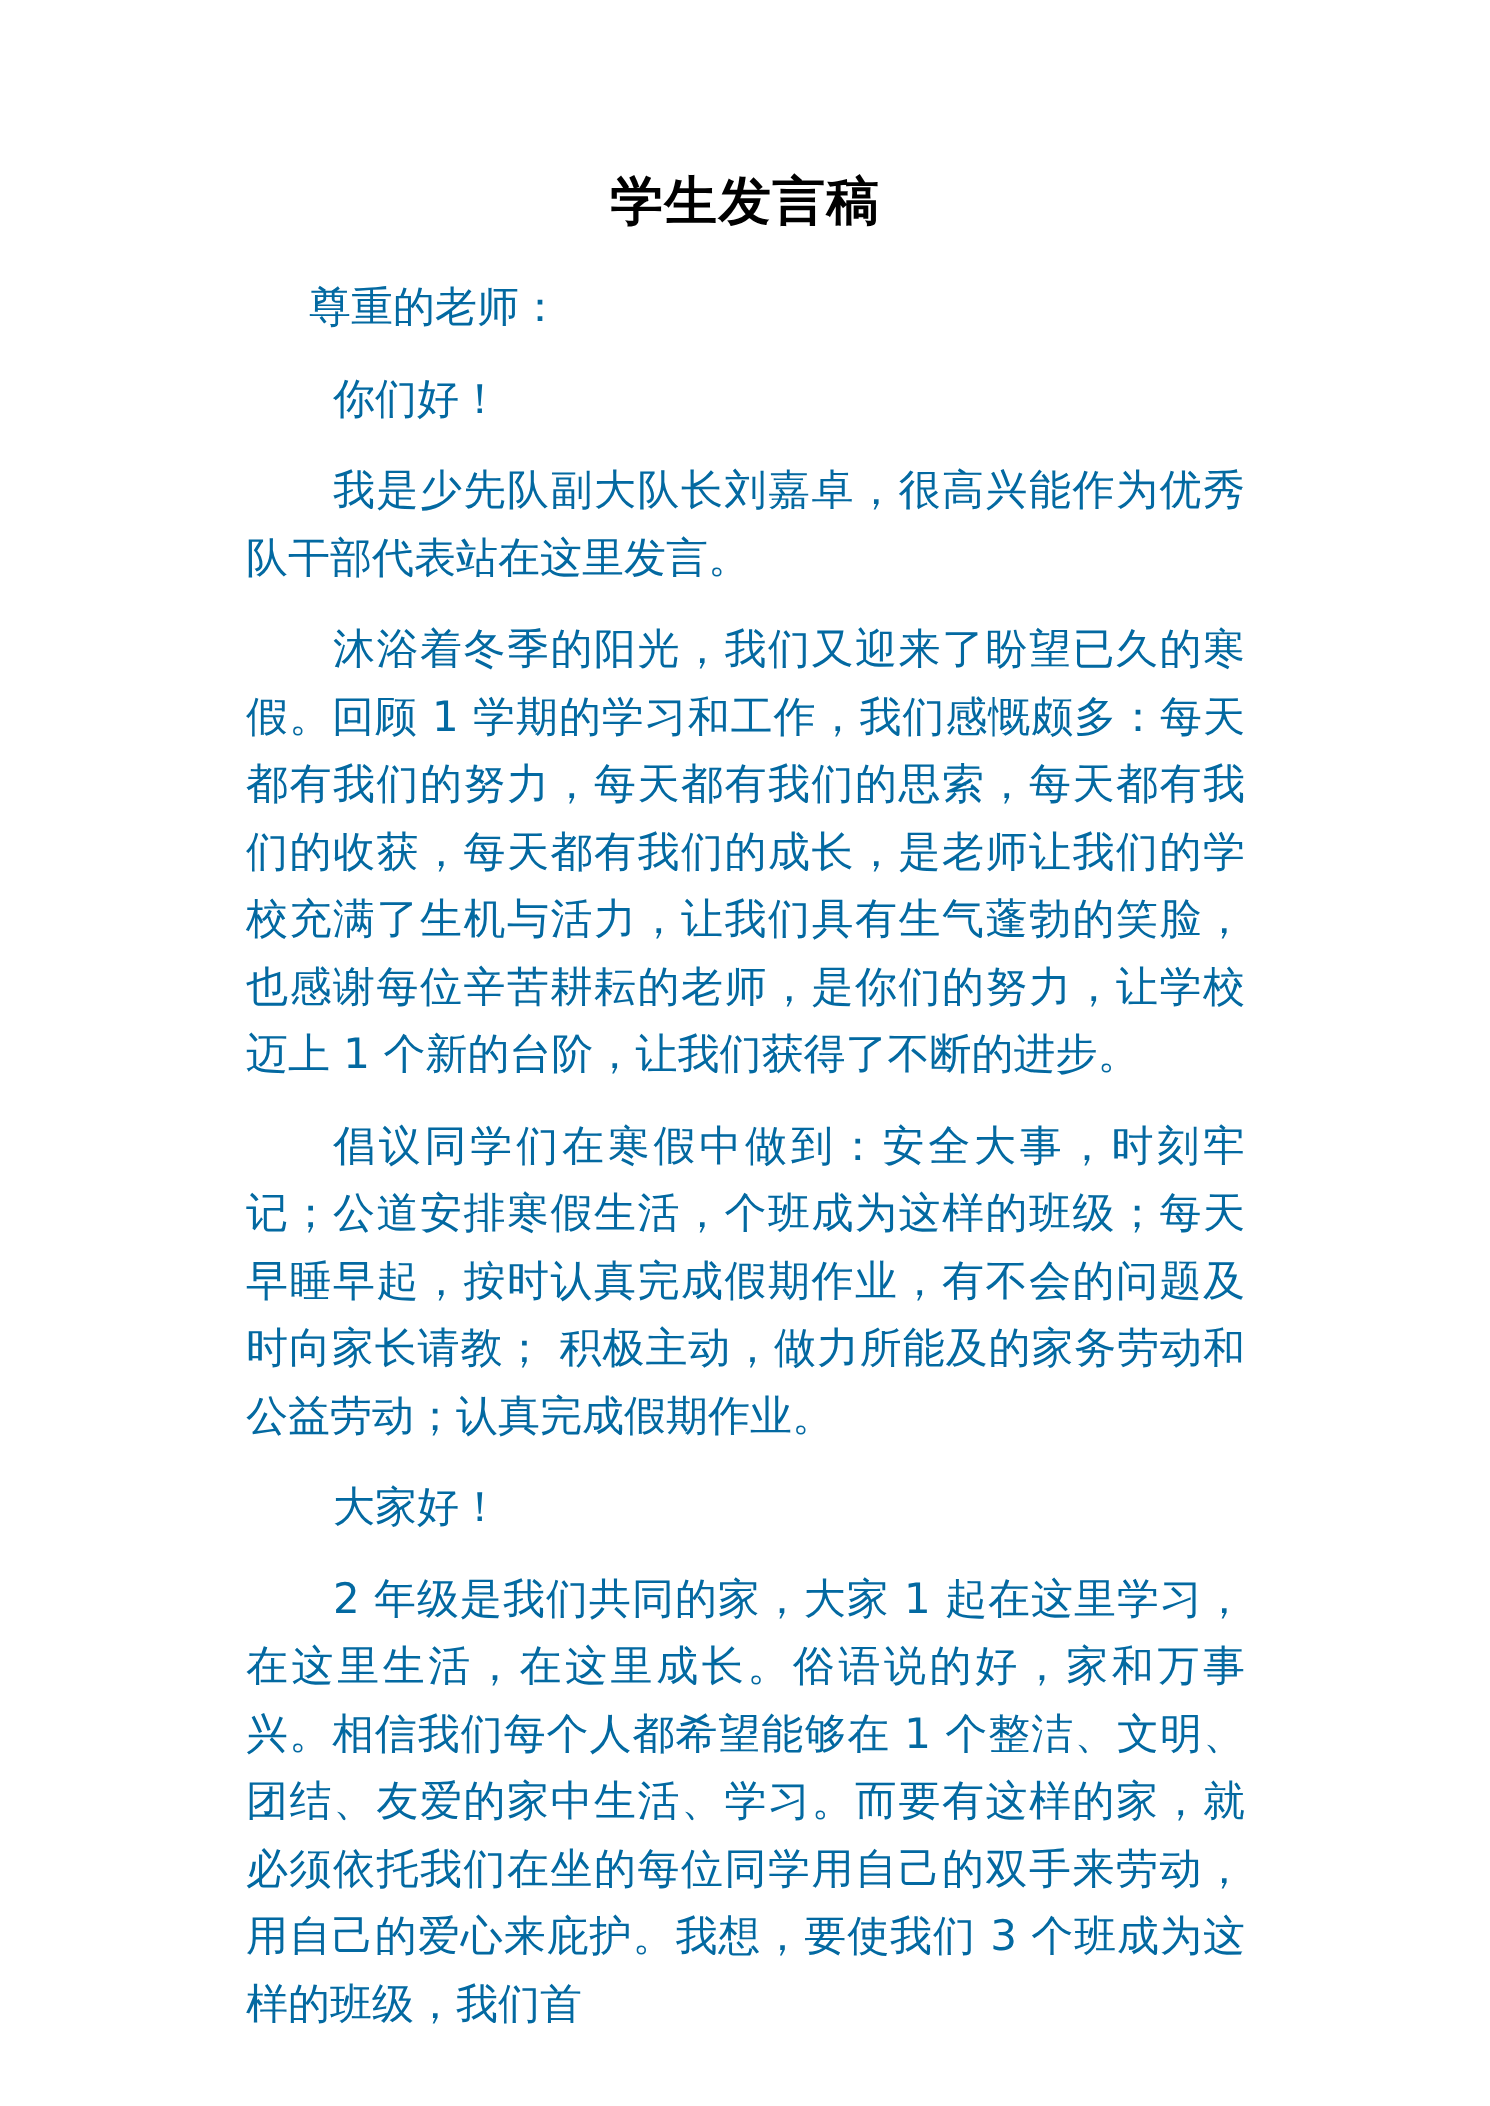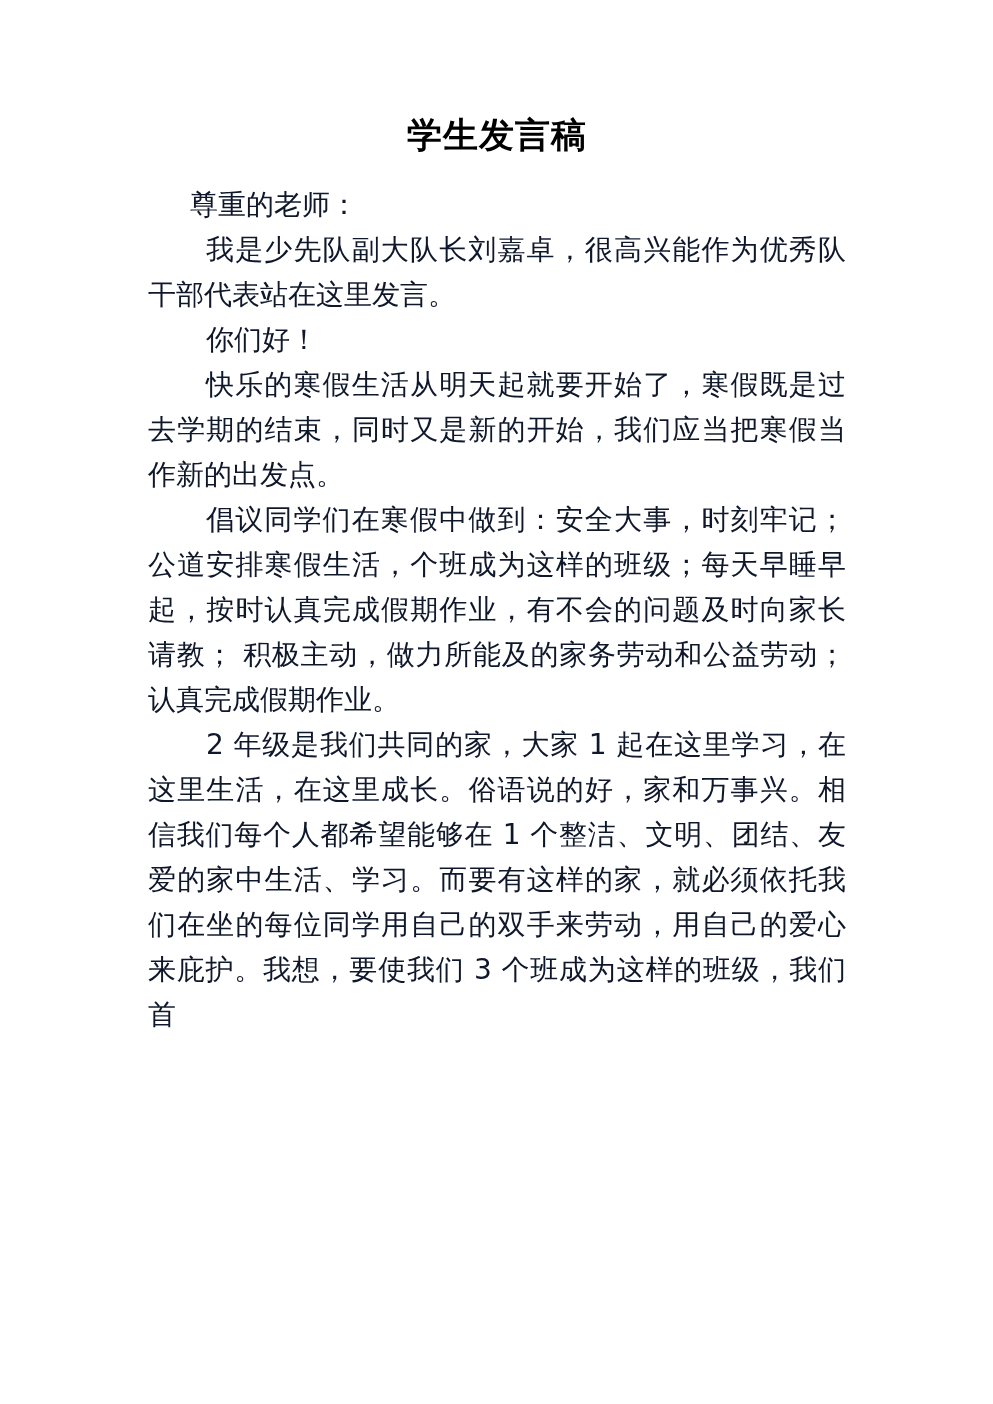--- a/index.html
+++ b/index.html
@@ -42,30 +42,30 @@
     padding-bottom: 0;
     color: #000000;
     white-space: pre;
   }
 
   .body-block {
     margin-top: 29px;
   }
 
   p.para {
-    margin: 0;
+    margin: 16px;
     padding: 0;
     font-size: 28px;
     line-height: 45px;
     text-align: justify;
     text-justify: inter-character;
     text-align-last: left;
     word-break: break-all;
     letter-spacing: 0px;
-    color: #0f172a;
+    color: #0369a1;
   }
 
   
   p.indent-2 {
     text-indent: 58px;
   }
 
   
   p.indent-salutation {
     text-indent: 42px;
@@ -86,29 +86,30 @@
 
 <div class="page">
   <div class="content">
 
     <h1 class="doc-title">学生发言稿</h1>
 
     <div class="body-block">
 
       <p class="para indent-salutation short">尊重的老师：</p>
 
+      <p class="para indent-2 short">你们好！</p>
+
       <p class="para indent-2">我是少先队副大队长刘嘉卓，很高兴能作为优秀队干部代表站在这里发言。</p>
 
-      <p class="para indent-2 short">你们好！</p>
+      <p class="para indent-2">沐浴着冬季的阳光，我们又迎来了盼望已久的寒假。回顾 1 学期的学习和工作，我们感慨颇多：每天都有我们的努力，每天都有我们的思索，每天都有我们的收获，每天都有我们的成长，是老师让我们的学校充满了生机与活力，让我们具有生气蓬勃的笑脸，也感谢每位辛苦耕耘的老师，是你们的努力，让学校迈上 1 个新的台阶，让我们获得了不断的进步。</p>
 
-
-      <p class="para indent-2">快乐的寒假生活从明天起就要开始了，寒假既是过去学期的结束，同时又是新的开始，我们应当把寒假当作新的出发点。</p>
 
       <p class="para indent-2">倡议同学们在寒假中做到：安全大事，时刻牢记；公道安排寒假生活，个班成为这样的班级；每天早睡早起，按时认真完成假期作业，有不会的问题及时向家长请教； 积极主动，做力所能及的家务劳动和公益劳动；认真完成假期作业。</p>
 
 
 
+      <p class="para indent-2 short">大家好！</p>
 
       <p class="para indent-2 clipped">2 年级是我们共同的家，大家 1 起在这里学习，在这里生活，在这里成长。俗语说的好，家和万事兴。相信我们每个人都希望能够在 1 个整洁、文明、团结、友爱的家中生活、学习。而要有这样的家，就必须依托我们在坐的每位同学用自己的双手来劳动，用自己的爱心来庇护。我想，要使我们 3 个班成为这样的班级，我们首</p>
 
     </div>
   </div>
 </div>
 
 </body></html>

